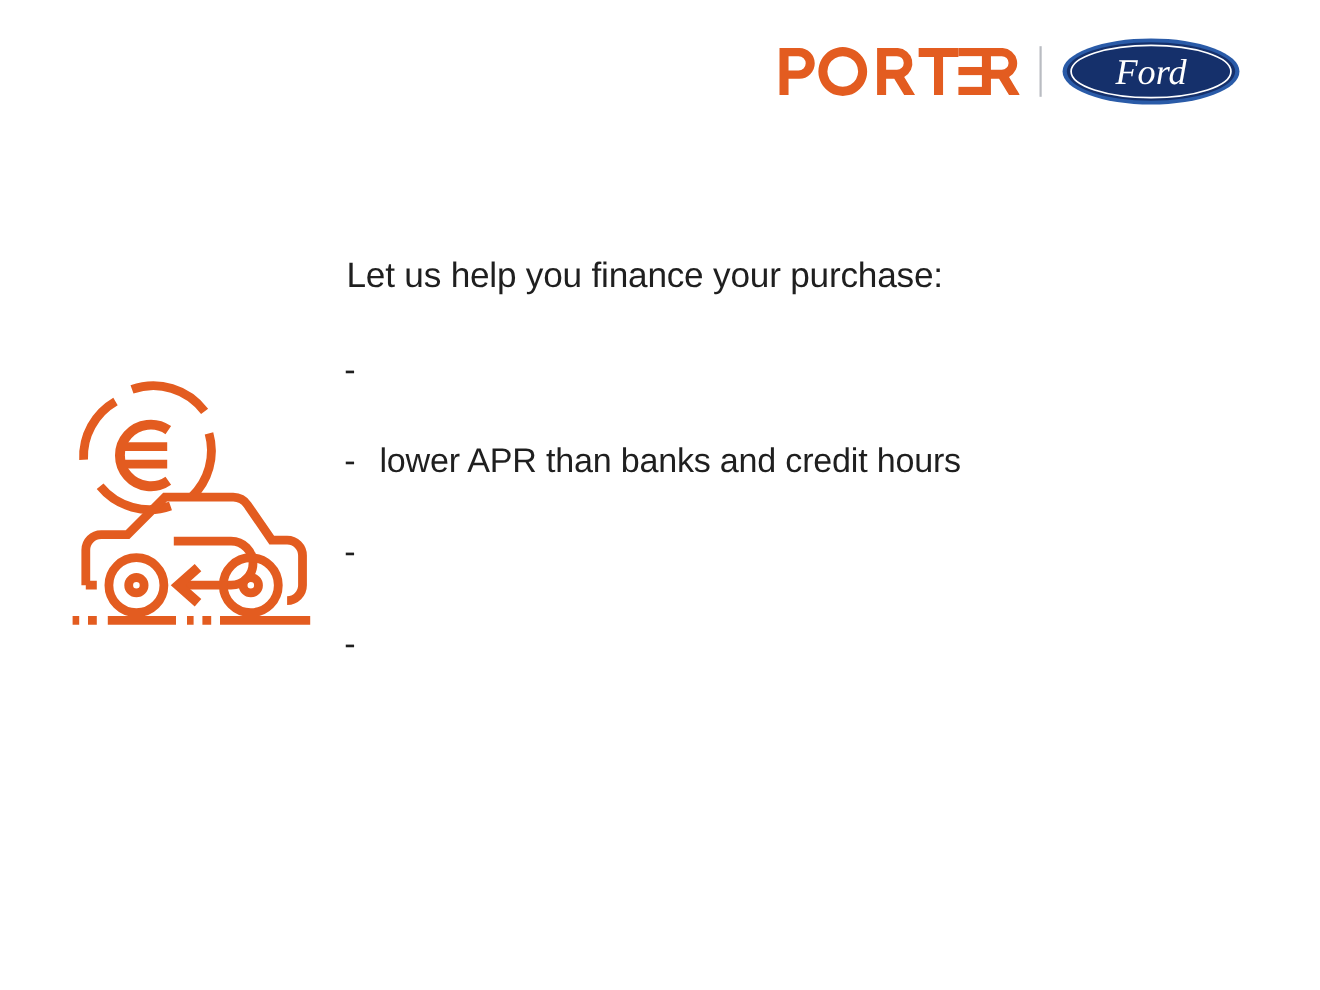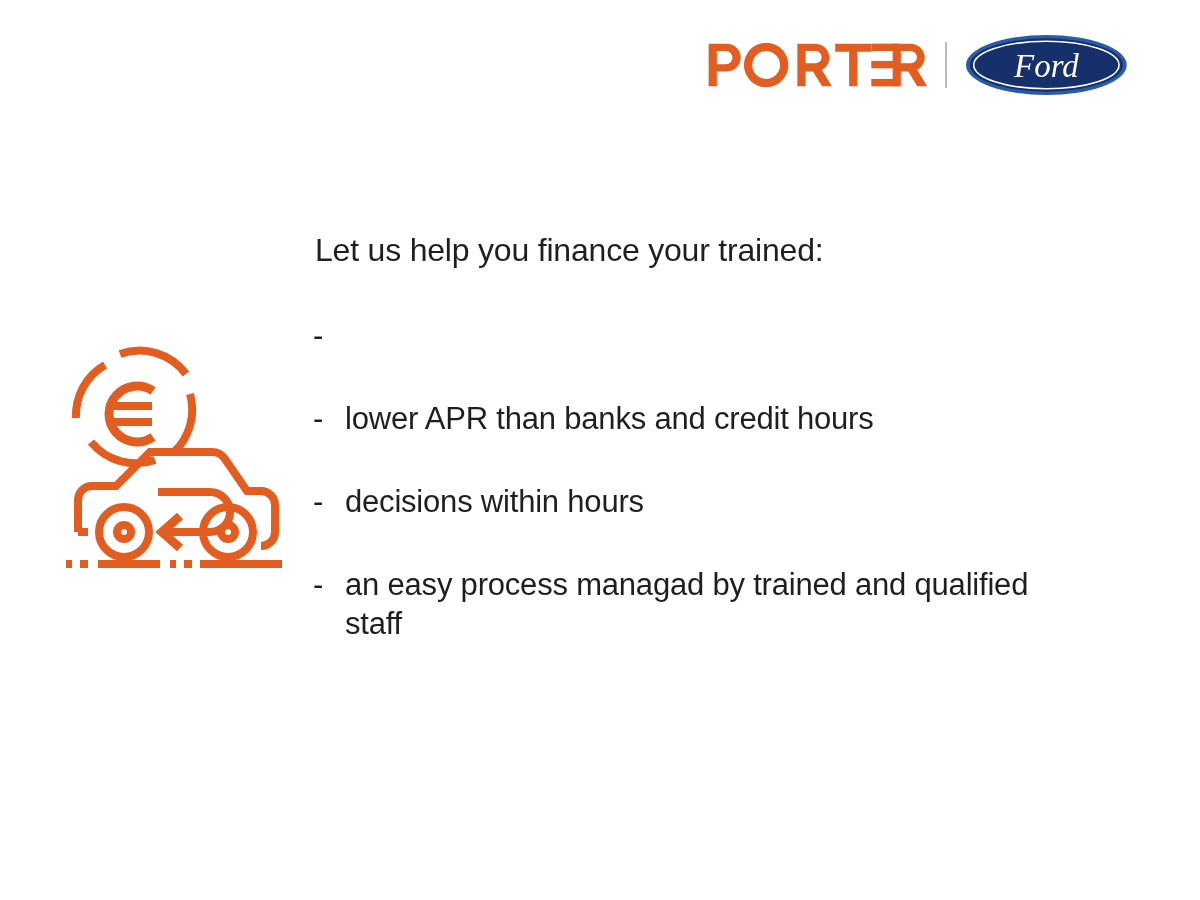--- a/index.html
+++ b/index.html
@@ -172,39 +172,37 @@
         <path d="M40 232 h62"></path>
         <path d="M112 232 h6"></path>
         <path d="M126 232 h8"></path>
         <path d="M142 232 h82"></path>
       </g>
     </svg>
   </div>
 
   <div class="copy-block">
 
-    <p class="lead-line">Let us help you finance your trained:</p>
+    <p class="lead-line">Let us help you finance your purchase:</p>
 
     <ul class="benefit-list">
 
       <li class="benefit-item">
         <span class="benefit-dash">-</span>
       </li>
 
       <li class="benefit-item">
         <span class="benefit-dash">-</span>
         <span class="benefit-text">lower APR than banks and credit hours</span>
       </li>
 
       <li class="benefit-item">
         <span class="benefit-dash">-</span>
-        <span class="benefit-text">decisions within hours</span>
-      </li>
-
-      <li class="benefit-item">
-        <span class="benefit-dash">-</span>
-        <span class="benefit-text">an easy process managad by trained and qualified staff</span>
+      </li>
+
+      <li class="benefit-item">
+        <span class="benefit-dash">-</span>
       </li>
 
     </ul>
   </div>
 
 </div>
 
 </body></html>

